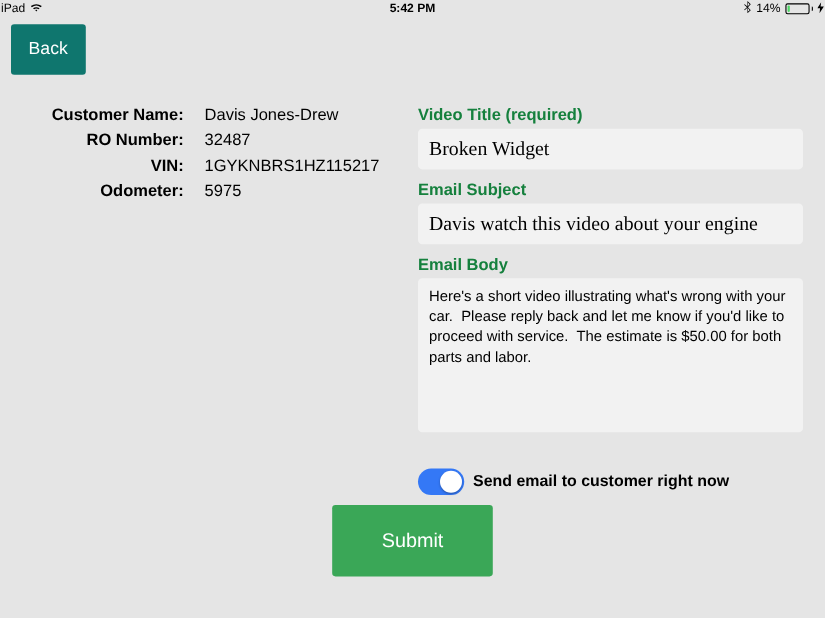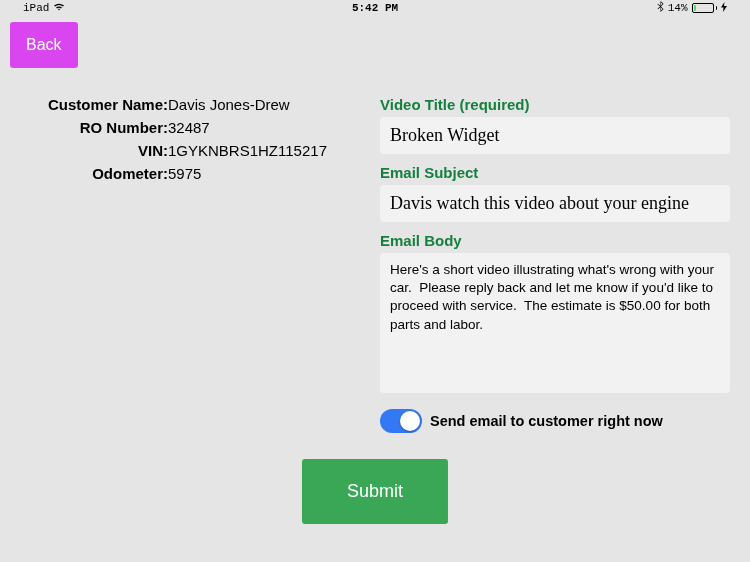--- a/index.html
+++ b/index.html
@@ -12,26 +12,25 @@
       background: #e5e5e5;
       width: 750px;
       height: 562px;
       position: relative;
       overflow: hidden;
     }
     .status-bar {
       display: flex;
       justify-content: space-between;
       align-items: center;
-      padding: 2px 23px;
+      padding: 2px 1px;
       font-size: 11px;
       font-weight: 500;
       color: #000;
       height: 16px;
-      font-family: Liberation Mono, monospace;
     }
     .status-left {
       display: flex;
       align-items: center;
       gap: 4px;
     }
     .status-center {
       position: absolute;
       left: 50%;
       transform: translateX(-50%);
@@ -69,21 +68,21 @@
     .battery-tip {
       width: 1.5px;
       height: 4px;
       background: #000;
       border-radius: 0 1px 1px 0;
     }
     .back-button {
       position: absolute;
       top: 22px;
       left: 10px;
-      background: #d946ef;
+      background: #0f766e;
       color: #fff;
       border: none;
       padding: 14px 16px;
       font-size: 16px;
       font-weight: 400;
       border-radius: 3px;
       cursor: pointer;
     }
     .content {
       display: flex;
@@ -93,25 +92,25 @@
       width: 380px;
       padding-right: 20px;
     }
     .info-row {
       display: flex;
       margin-bottom: 6px;
       align-items: baseline;
     }
     .info-label {
       text-align: right;
-      width: 168px;
+      width: 186px;
       font-weight: 700;
       font-size: 15px;
       color: #000;
-      padding-right: 0;
+      padding-right: 19px;
     }
     .info-value {
       font-size: 15px;
       color: #000;
       font-weight: 400;
     }
     .right-col {
       width: 360px;
       padding-right: 10px;
     }
@@ -144,21 +143,21 @@
       font-size: 13.5px;
       color: #000;
       font-family: inherit;
       height: 140px;
       resize: none;
       line-height: 1.35;
     }
     .toggle-row {
       display: flex;
       align-items: center;
-      margin-top: 12px;
+      margin-top: 28px;
       gap: 8px;
     }
     .toggle {
       width: 42px;
       height: 24px;
       background: #3478f6;
       border-radius: 12px;
       position: relative;
       cursor: pointer;
     }

